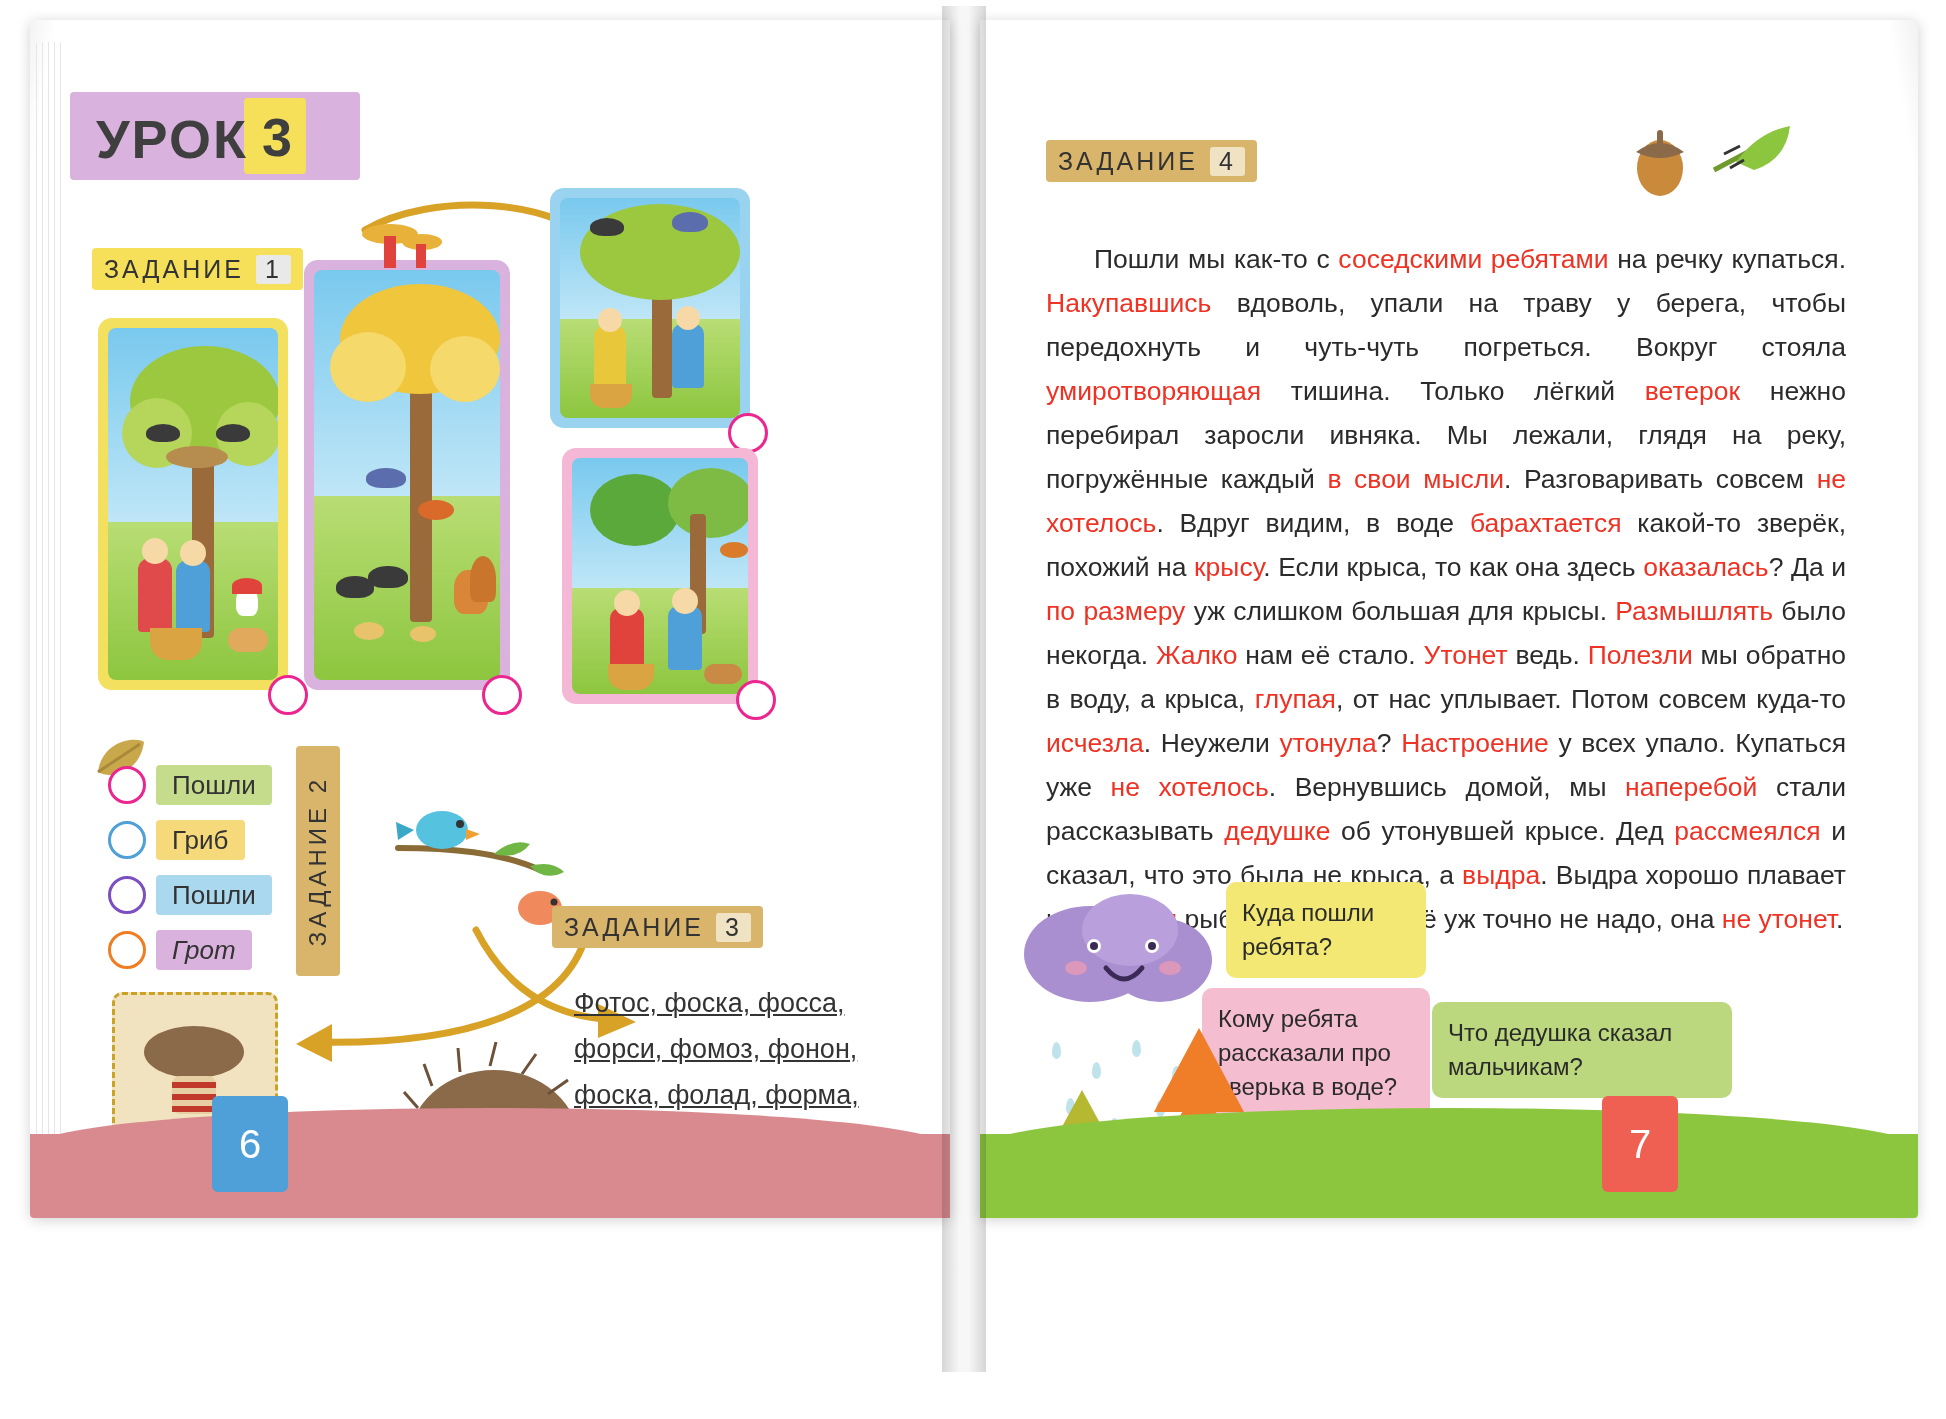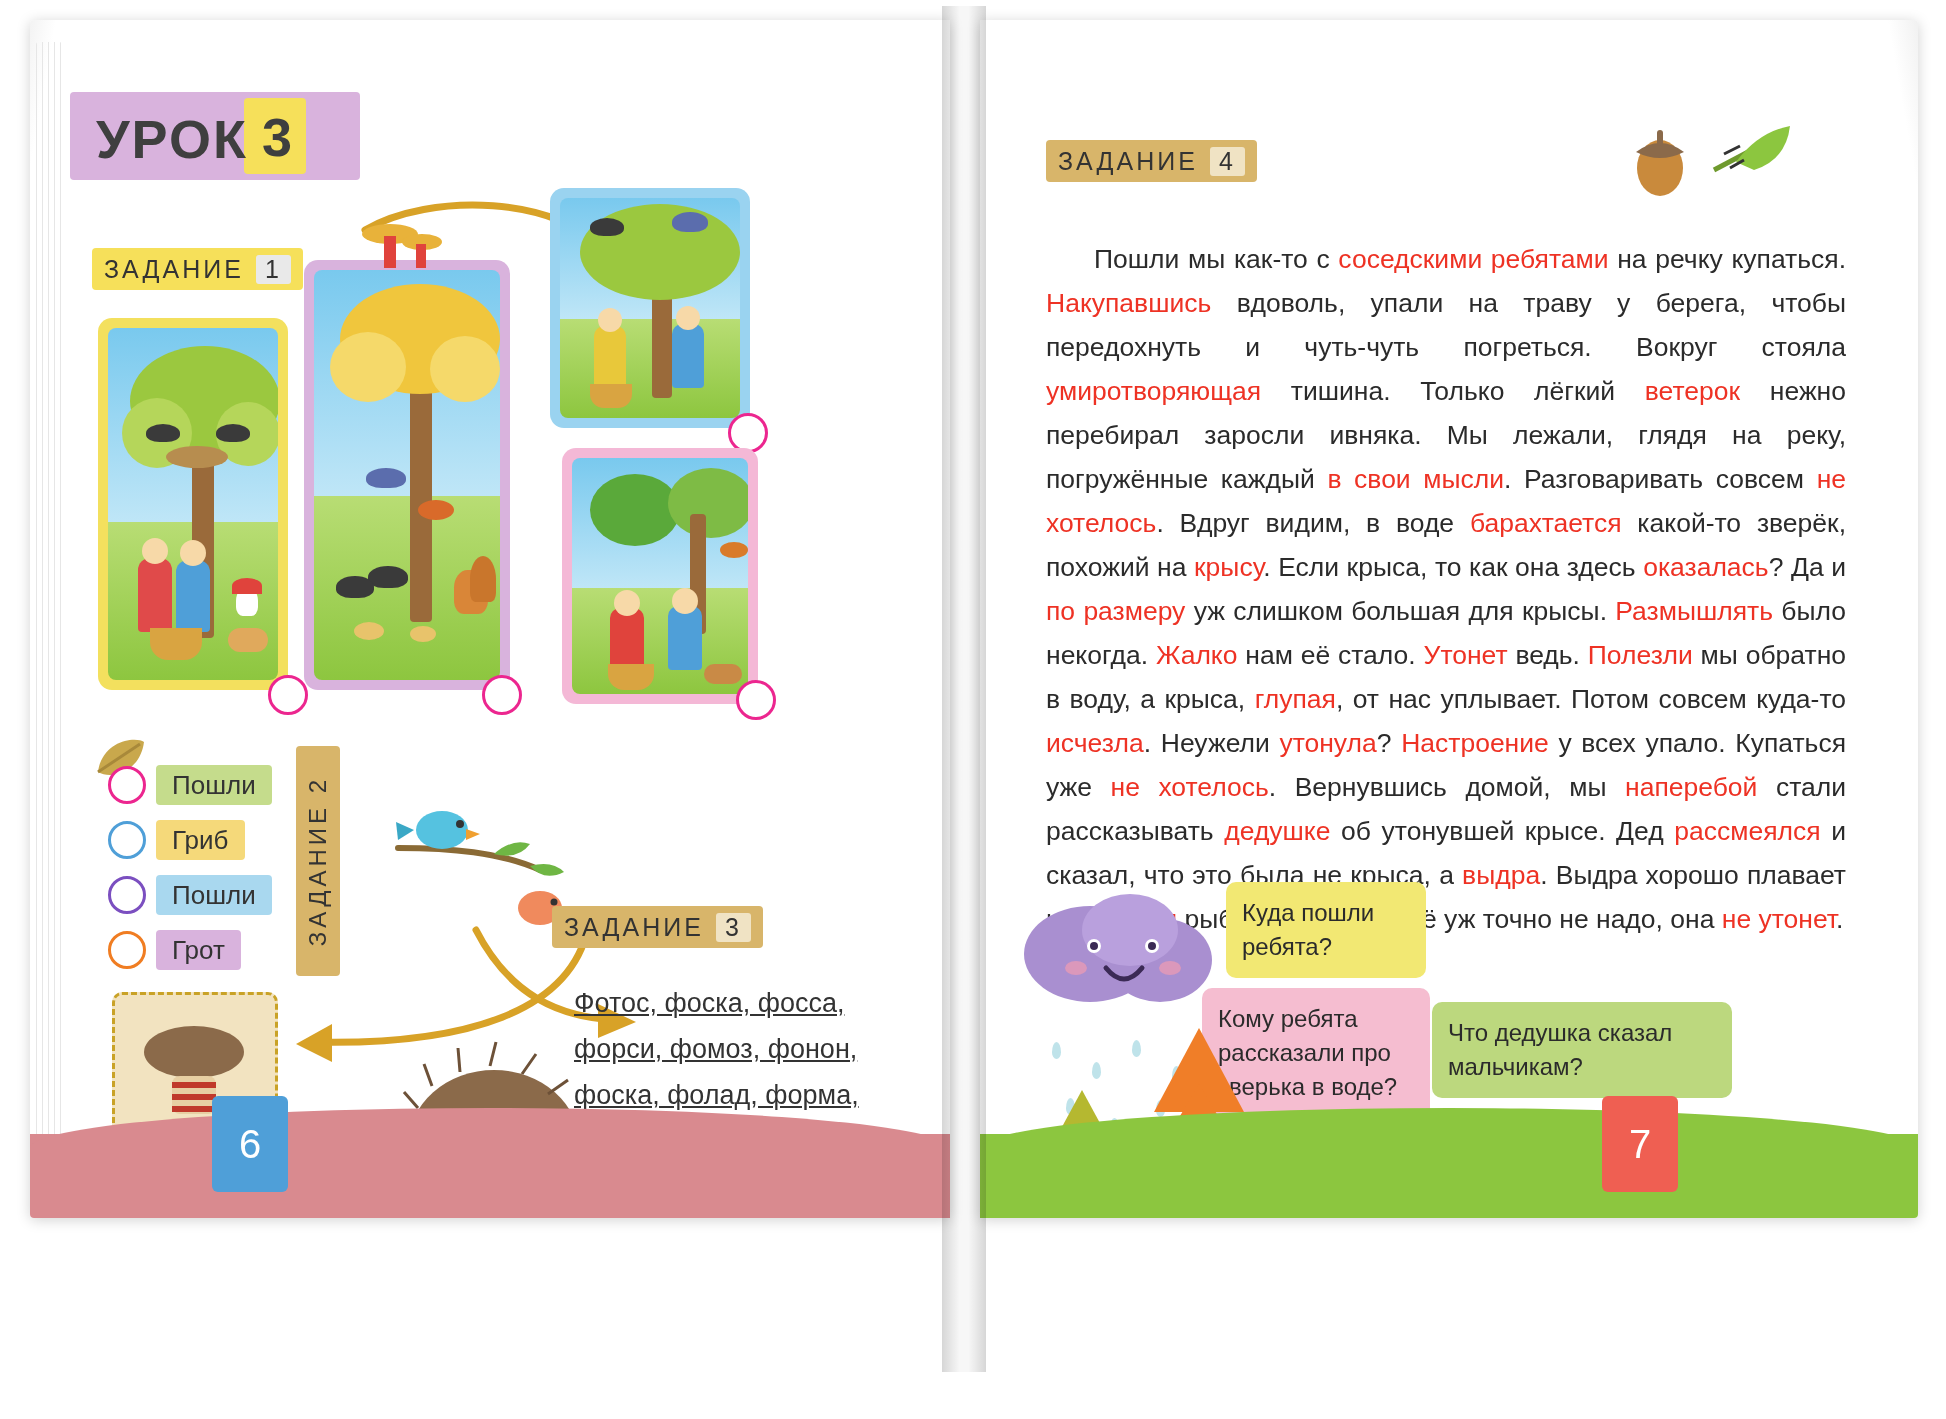--- a/index.html
+++ b/index.html
@@ -208,21 +208,21 @@
       <div class="wordbtn" style="background:#c5dc8c;">Пошли</div>
     </div>
     <div class="wordrow" style="left:78px;top:800px;">
       <div class="wordcirc" style="border-color:#4f9fd8;"></div>
       <div class="wordbtn" style="background:#f5d97a;">Гриб</div>
     </div>
     <div class="wordrow" style="left:78px;top:855px;">
       <div class="wordcirc" style="border-color:#7b4fc0;"></div>
       <div class="wordbtn" style="background:#a9d8ef;">Пошли</div>
     </div>
-    <div class="wordrow" style="left:78px;top:910px;">
+    <div class="wordrow" style="left:78px;top:910px;font-style:italic;">
       <div class="wordcirc" style="border-color:#f07d22;"></div>
       <div class="wordbtn" style="background:#d9b3dd;">Грот</div>
     </div>
 
     <div class="vert-tag" style="left:266px;top:726px;height:230px;">
       <span>ЗАДАНИЕ 2</span>
     </div>
 
     <div class="dashbox" style="left:82px;top:972px;width:160px;height:150px;"></div>
     <svg style="position:absolute;left:106px;top:1000px;" width="118" height="100">

